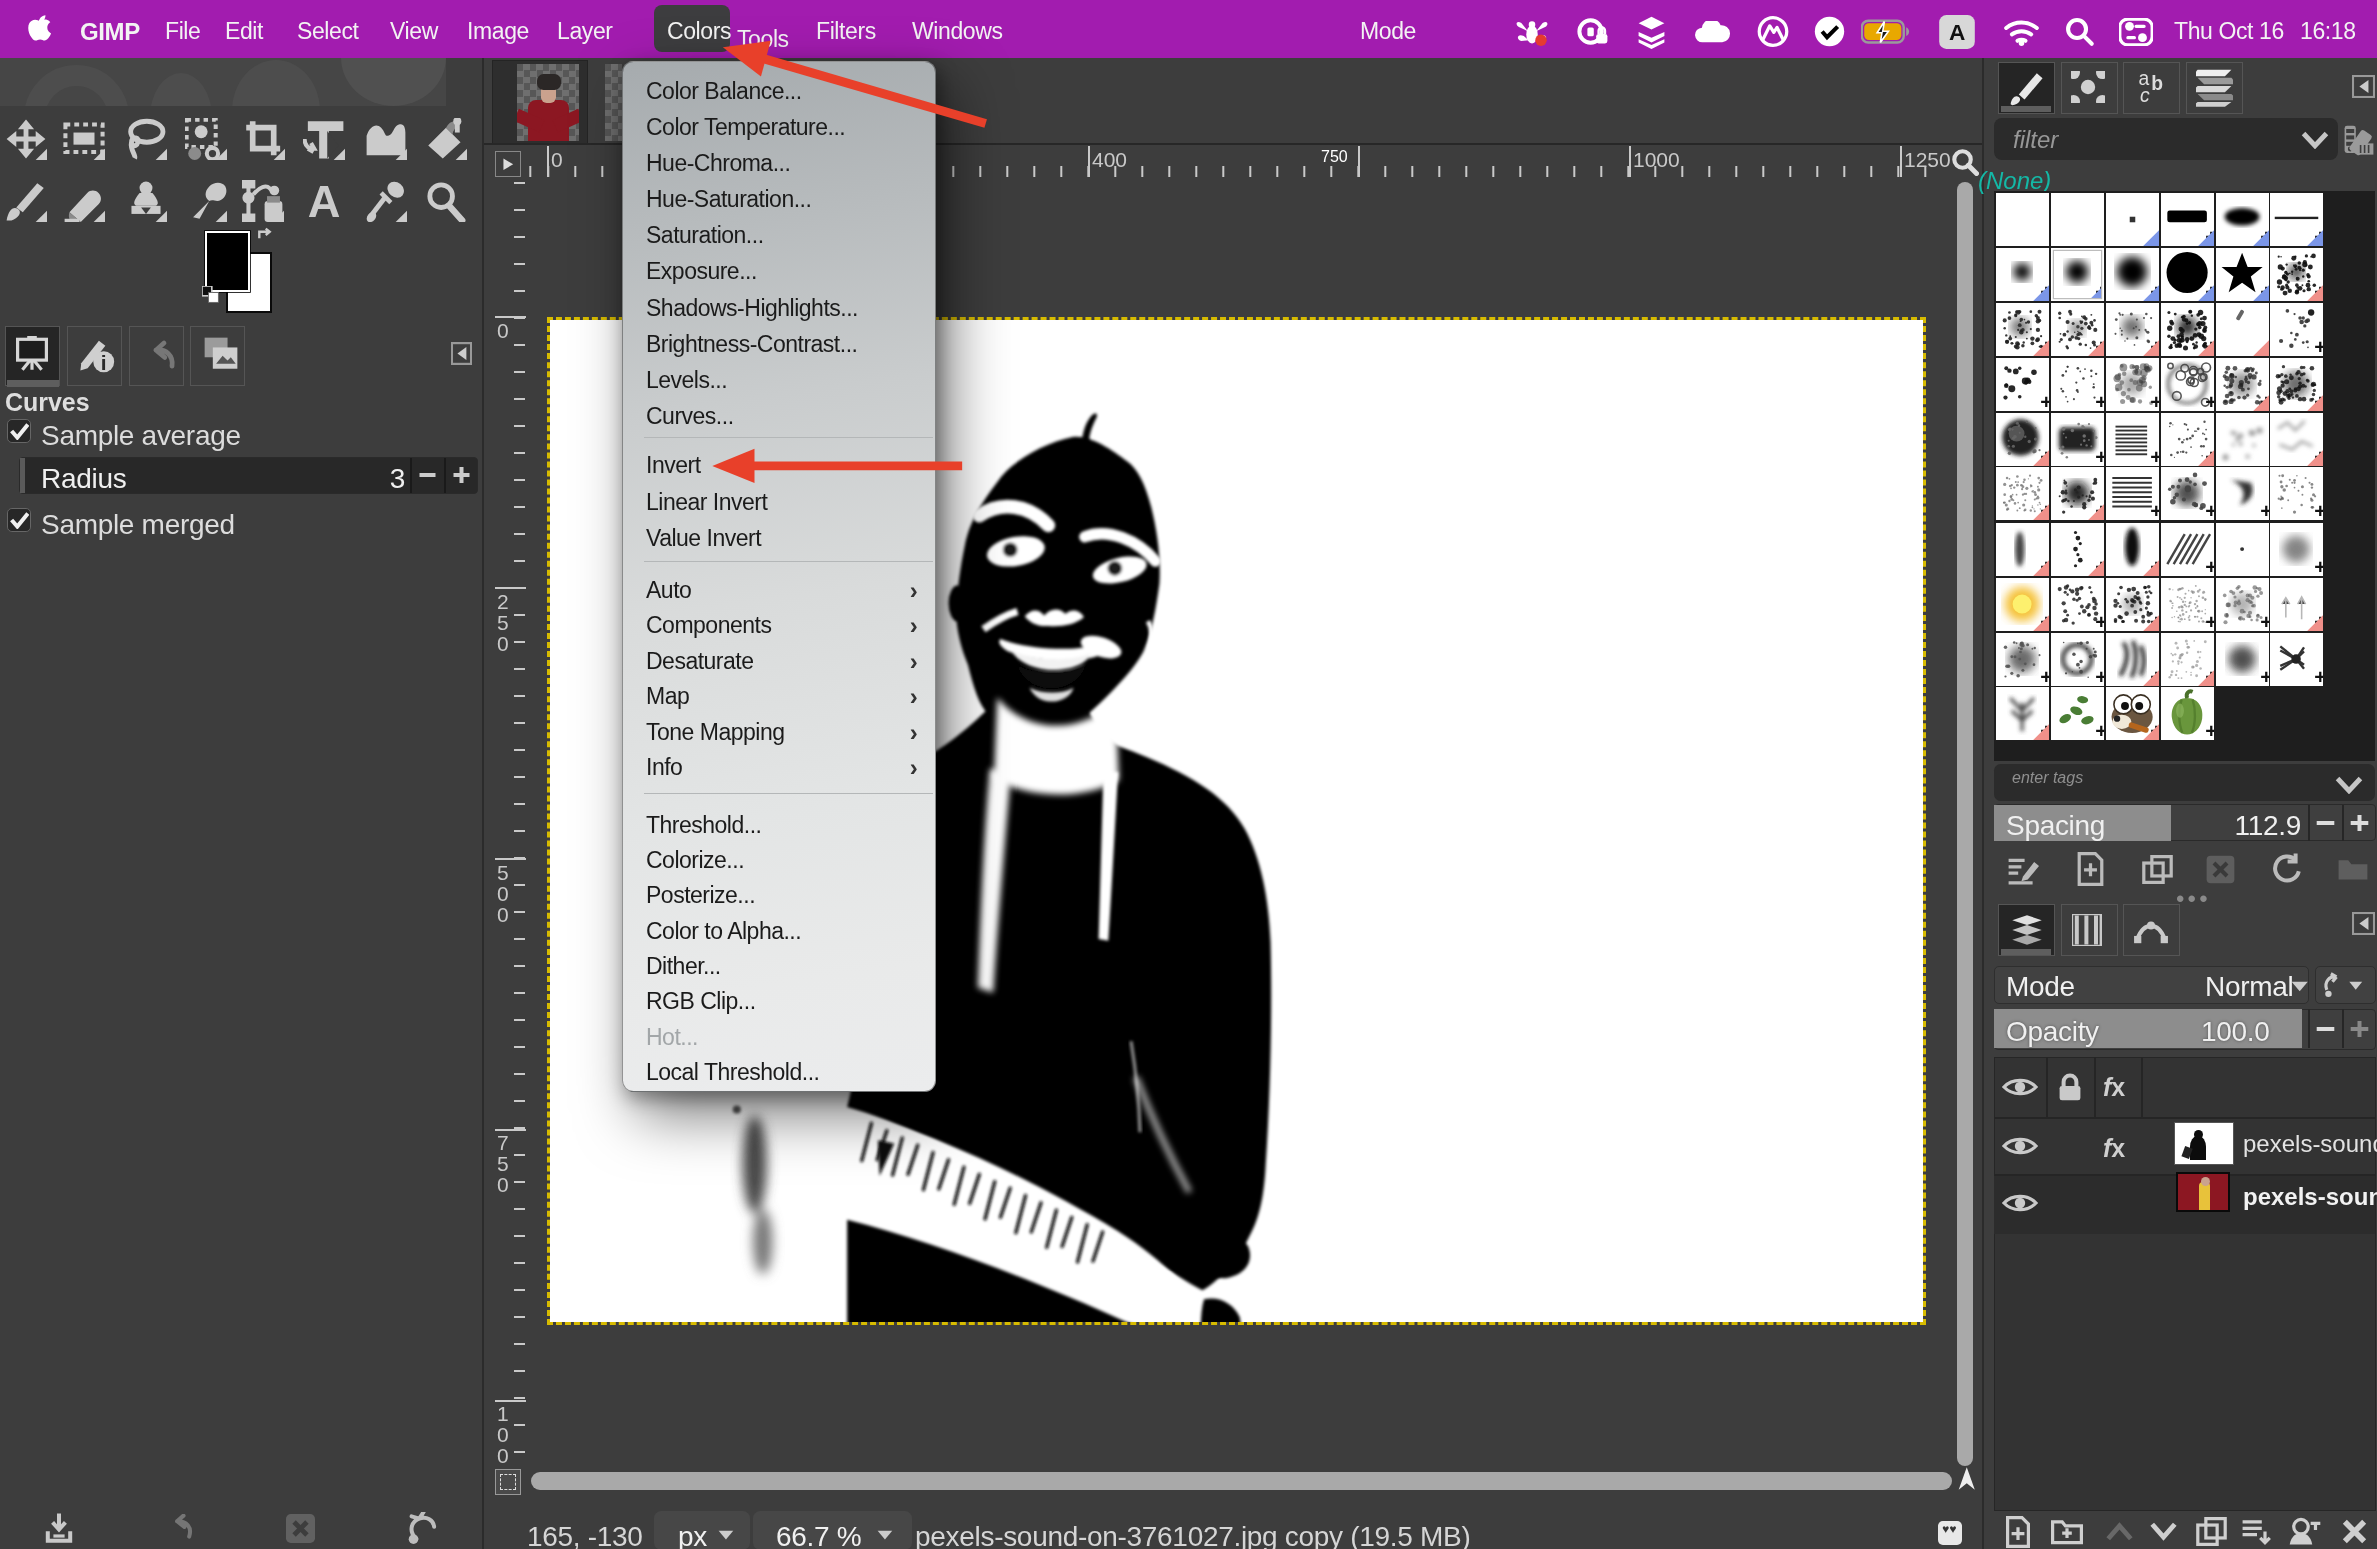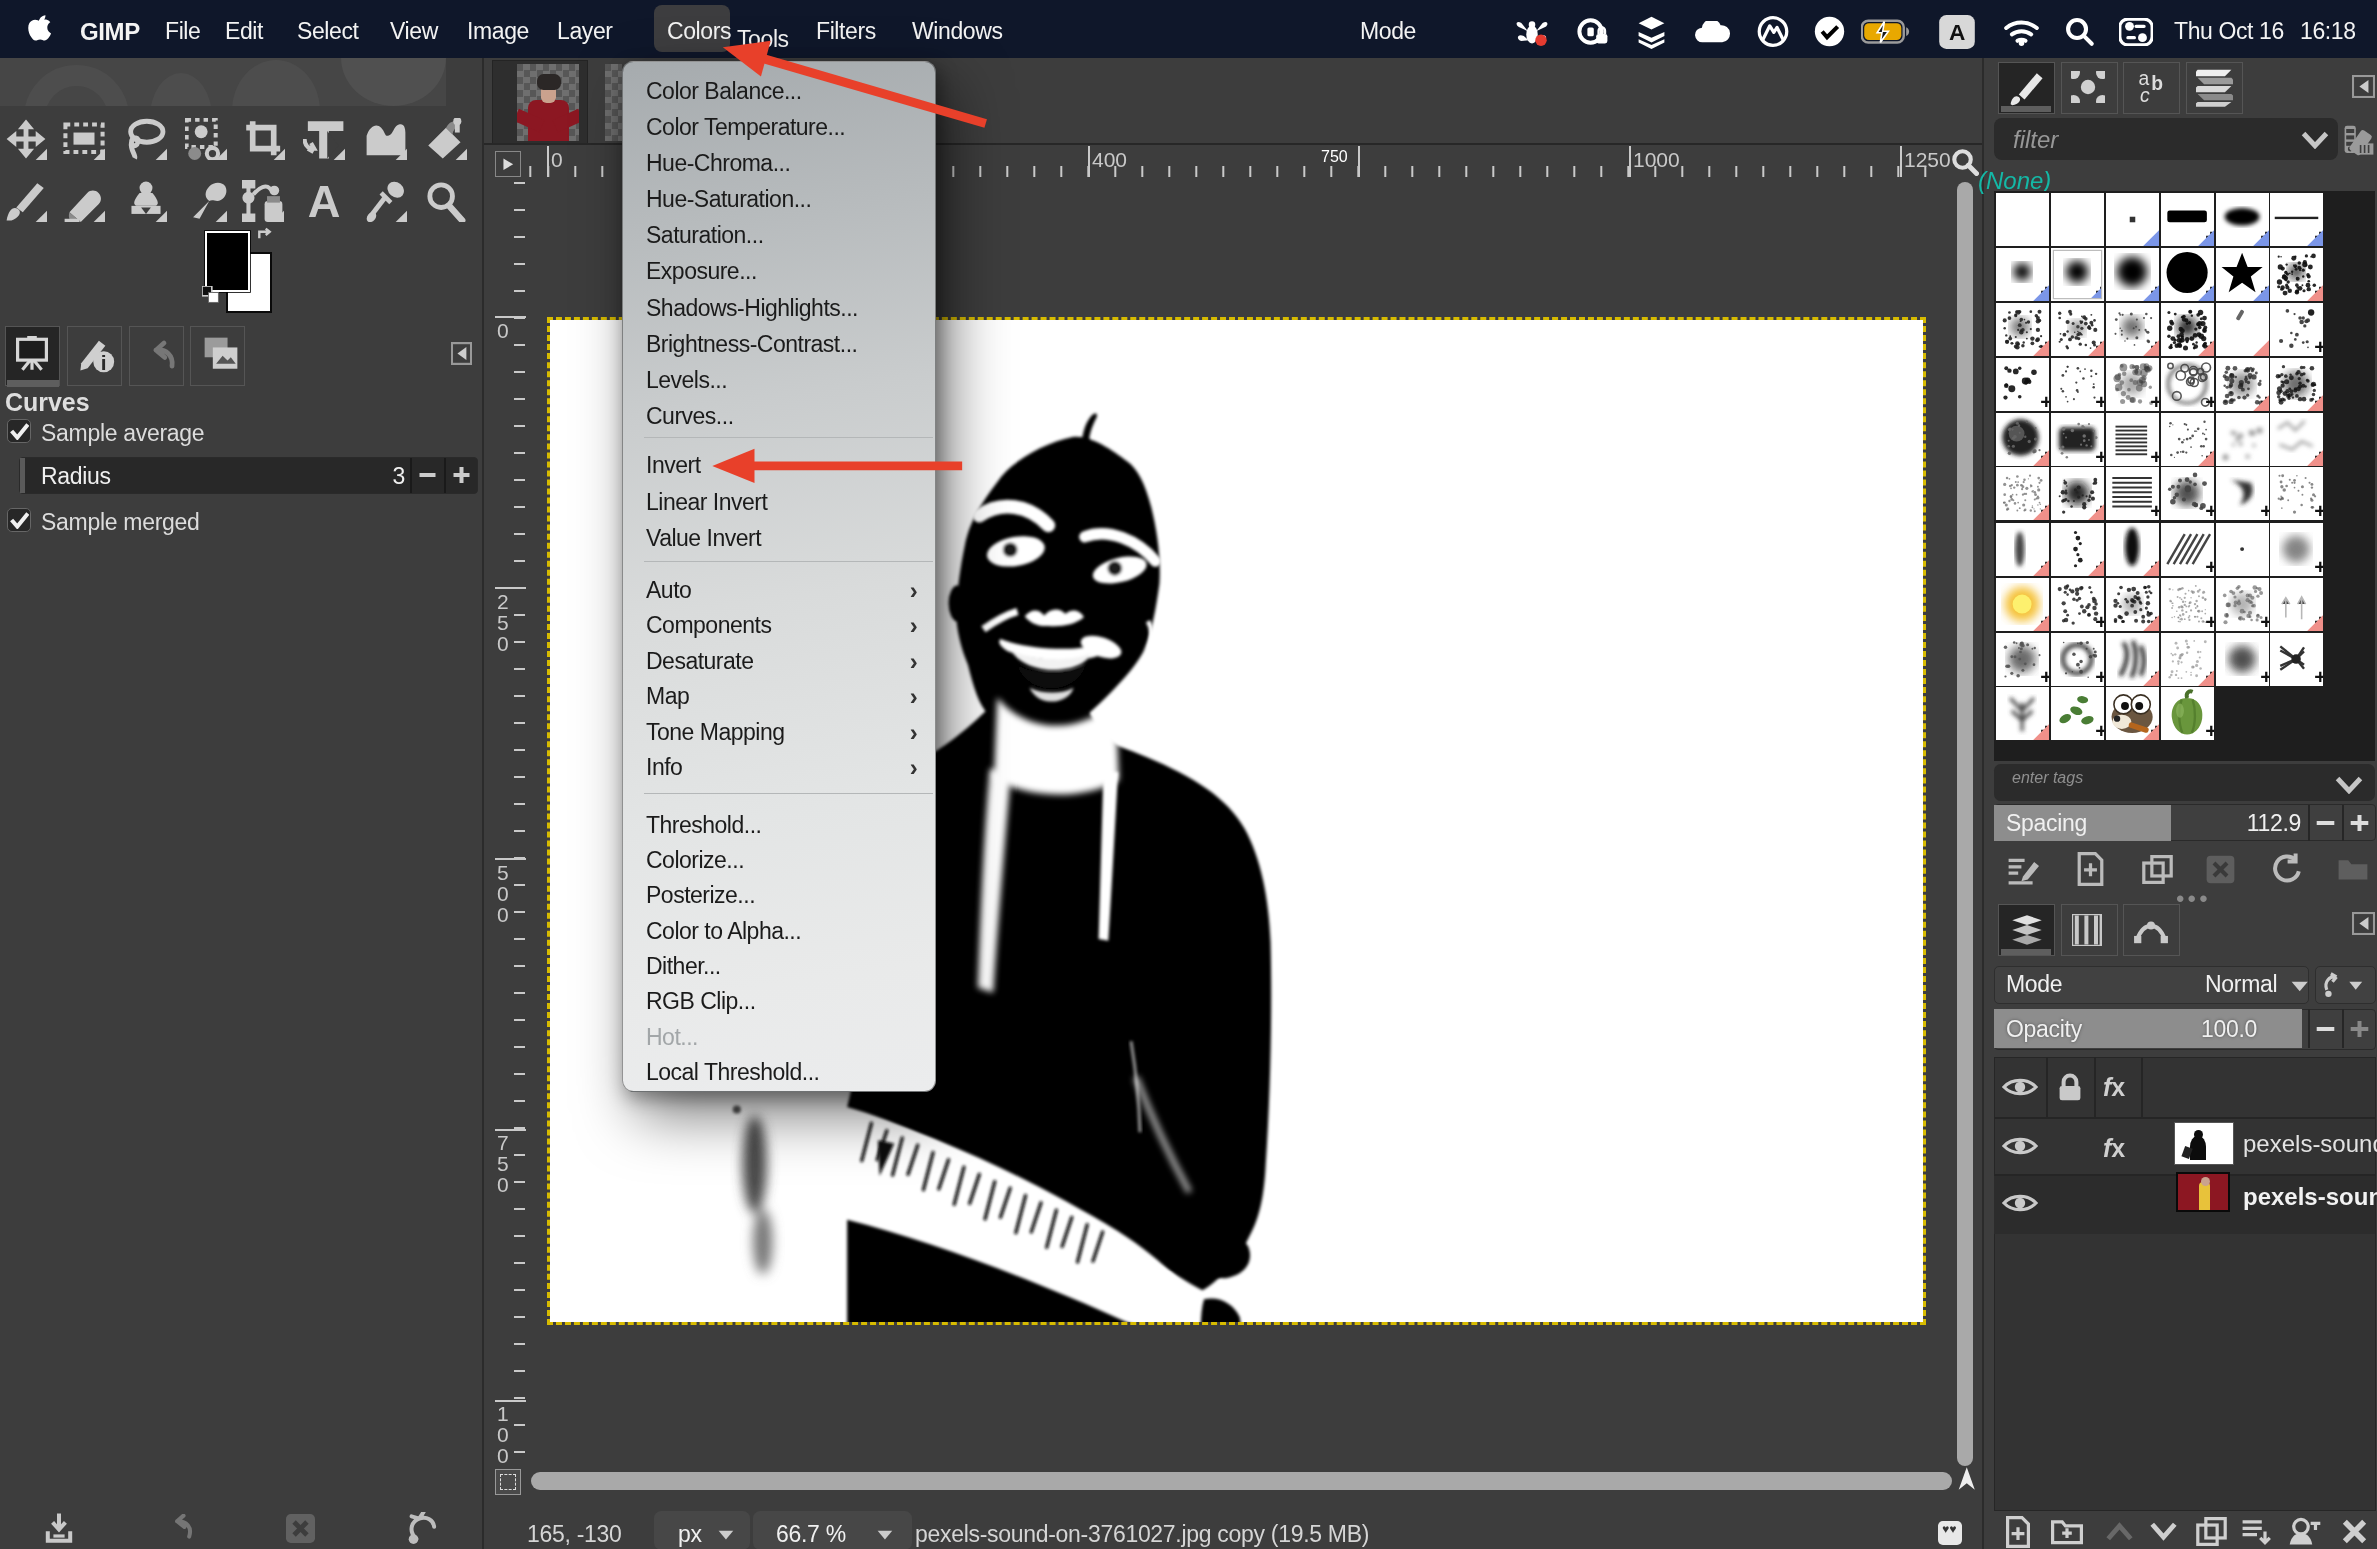--- a/index.html
+++ b/index.html
@@ -1,19 +1,19 @@
 <!DOCTYPE html>
 <html style="font-size:13px"><head><meta charset="utf-8"><style>
 *{margin:0;padding:0;box-sizing:border-box}
 html,body{width:2377px;height:1550px;overflow:hidden;background:#3d3d3d;
  font-family:"Liberation Sans",sans-serif;-webkit-font-smoothing:antialiased}
 .abs{position:absolute}
 #root{position:relative;width:2377px;height:1550px}
 
-#menubar{position:absolute;left:0;top:0;width:2377px;height:58px;background:#0f172a;color:#f3f3f3;font-size:23px;letter-spacing:-0.4px}
+#menubar{position:absolute;left:0;top:0;width:2377px;height:58px;background:#a21caf;color:#f3f3f3;font-size:23px;letter-spacing:-0.4px}
 #menubar .mi{position:absolute;top:18px;white-space:nowrap}
 #colhl{position:absolute;left:654px;top:4.9px;width:76px;height:47px;background:#3d3d3f;border-radius:8px}
 
 .vline{position:absolute;background:#2b2b2b}
 .tabbtn{position:absolute;border:1.6px solid #555;background:#3d3d3d}
 .tabsel{background:#252525;border-color:#555}
 .tabunder{position:absolute;background:#5e5e5e}
 
 #wmband{position:absolute;left:0;top:58px;width:446px;height:48px;background:#464646;overflow:hidden}
 
@@ -22,21 +22,21 @@
 #dmenu{position:absolute;left:622px;top:61px;width:314px;height:1031px;border-radius:11.4px;
  background:linear-gradient(172deg,#a6abae 0%,#b7bbbd 16%,#c9cccd 33%,#d9dbdb 52%,#e3e5e5 72%,#e9eaea 88%,#ebeced 100%);
  box-shadow:14.6px 24px 57px rgba(0,0,0,.5), 3.2px 6.5px 18px rgba(0,0,0,.35);
  color:#1b1b1b;font-size:23px;letter-spacing:-0.5px;border:0.8px solid rgba(40,40,40,.45)}
 #dmenu .it{position:absolute;left:23px;width:276px;height:37px;line-height:37px;white-space:nowrap}
 #dmenu .sub{position:absolute;left:279px;width:23px;text-align:center;font-weight:600;color:#333;font-size:24px}
 #dmenu .sep{position:absolute;left:21px;width:289px;height:1.2px;background:#b4b7b8}
 #dmenu .dis{color:#a2a6a8}
 
 .slider{position:absolute;background:#3f3f3f;border:0.8px solid #2a2a2a;border-radius:4px;overflow:hidden}
-.wtxt{color:#f0f0f0;font-size:23px;letter-spacing:-0.3px;position:absolute}
+.wtxt{color:#f0f0f0;font-size:28px;letter-spacing:-0.3px;position:absolute}
 text{font-family:"Liberation Sans",sans-serif}
 </style></head><body>
 <div id="root">
 <div id="menubar">
 <svg class="abs" style="left:28px;top:11.4px;" width="24" height="32" viewBox="0 0 30 40">
         <path fill="#fff" d="M21.5 10.6c1.7-2.1 2.9-5 2.6-7.9-2.5.1-5.5 1.7-7.3 3.7-1.6 1.8-3 4.8-2.6 7.6 2.8.2 5.6-1.4 7.3-3.4zM27 21.7c-.1-5.4 4.4-8 4.6-8.1-2.5-3.7-6.4-4.2-7.8-4.2-3.3-.3-6.5 2-8.2 2s-4.3-1.9-7.1-1.9C4.9 9.6 1.5 11.6-.3 14.8c-3.7 6.5-1 16 2.7 21.2 1.8 2.6 3.9 5.5 6.7 5.4 2.7-.1 3.7-1.7 7-1.7s4.2 1.7 7.1 1.6c2.9 0 4.8-2.6 6.6-5.2 2.1-3 2.9-5.9 3-6-.1 0-5.7-2.2-5.8-8.4z" transform="translate(2,3) scale(.82)"></path>
       </svg>
 <div id="colhl"></div>
 <div class="mi" style="left:80px;font-weight:bold;font-size:24px">GIMP</div>
 <div class="mi" style="left:165px;">File</div>

